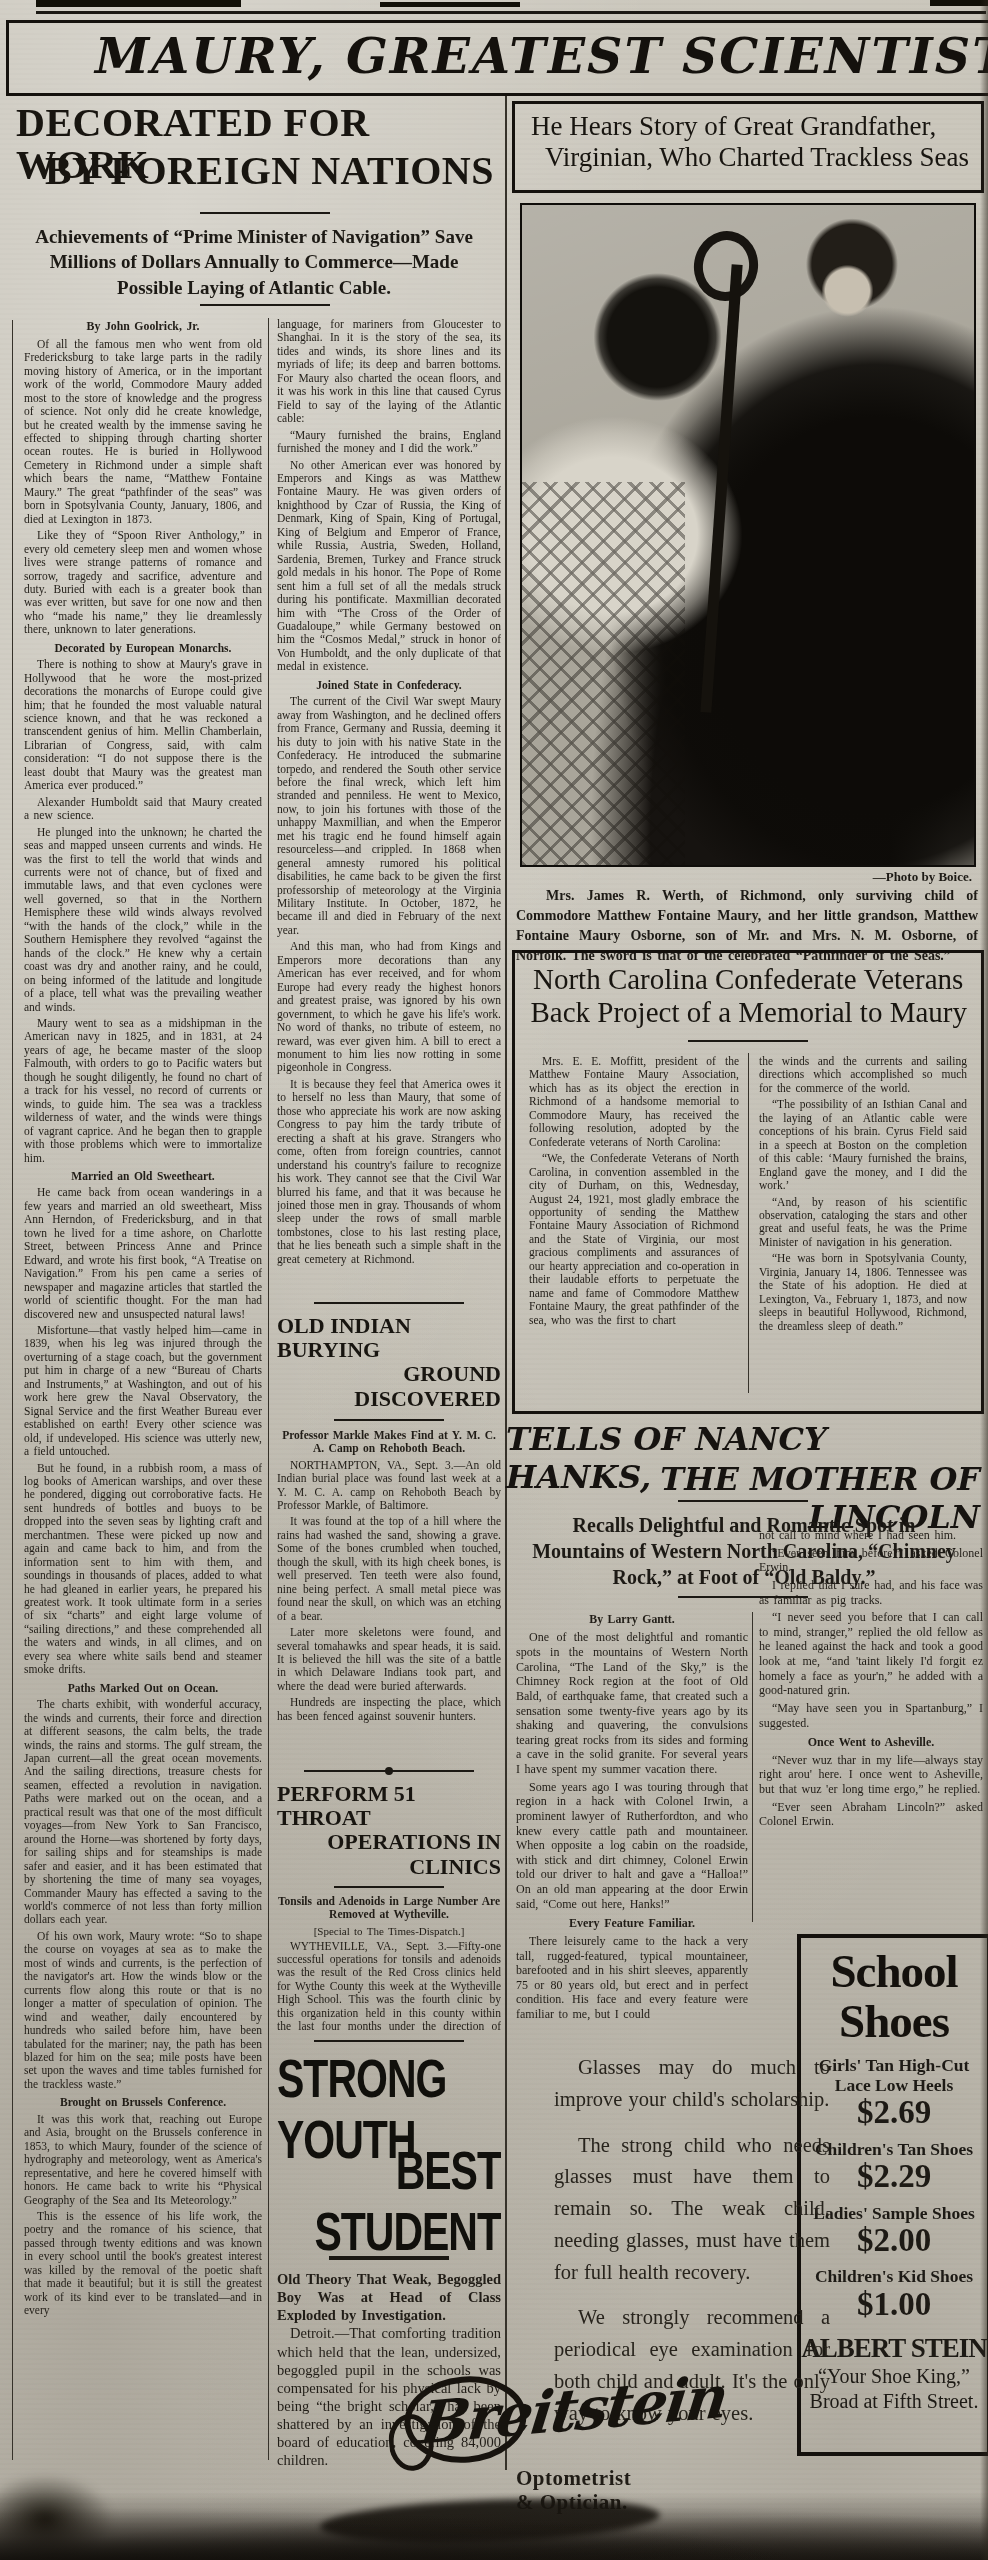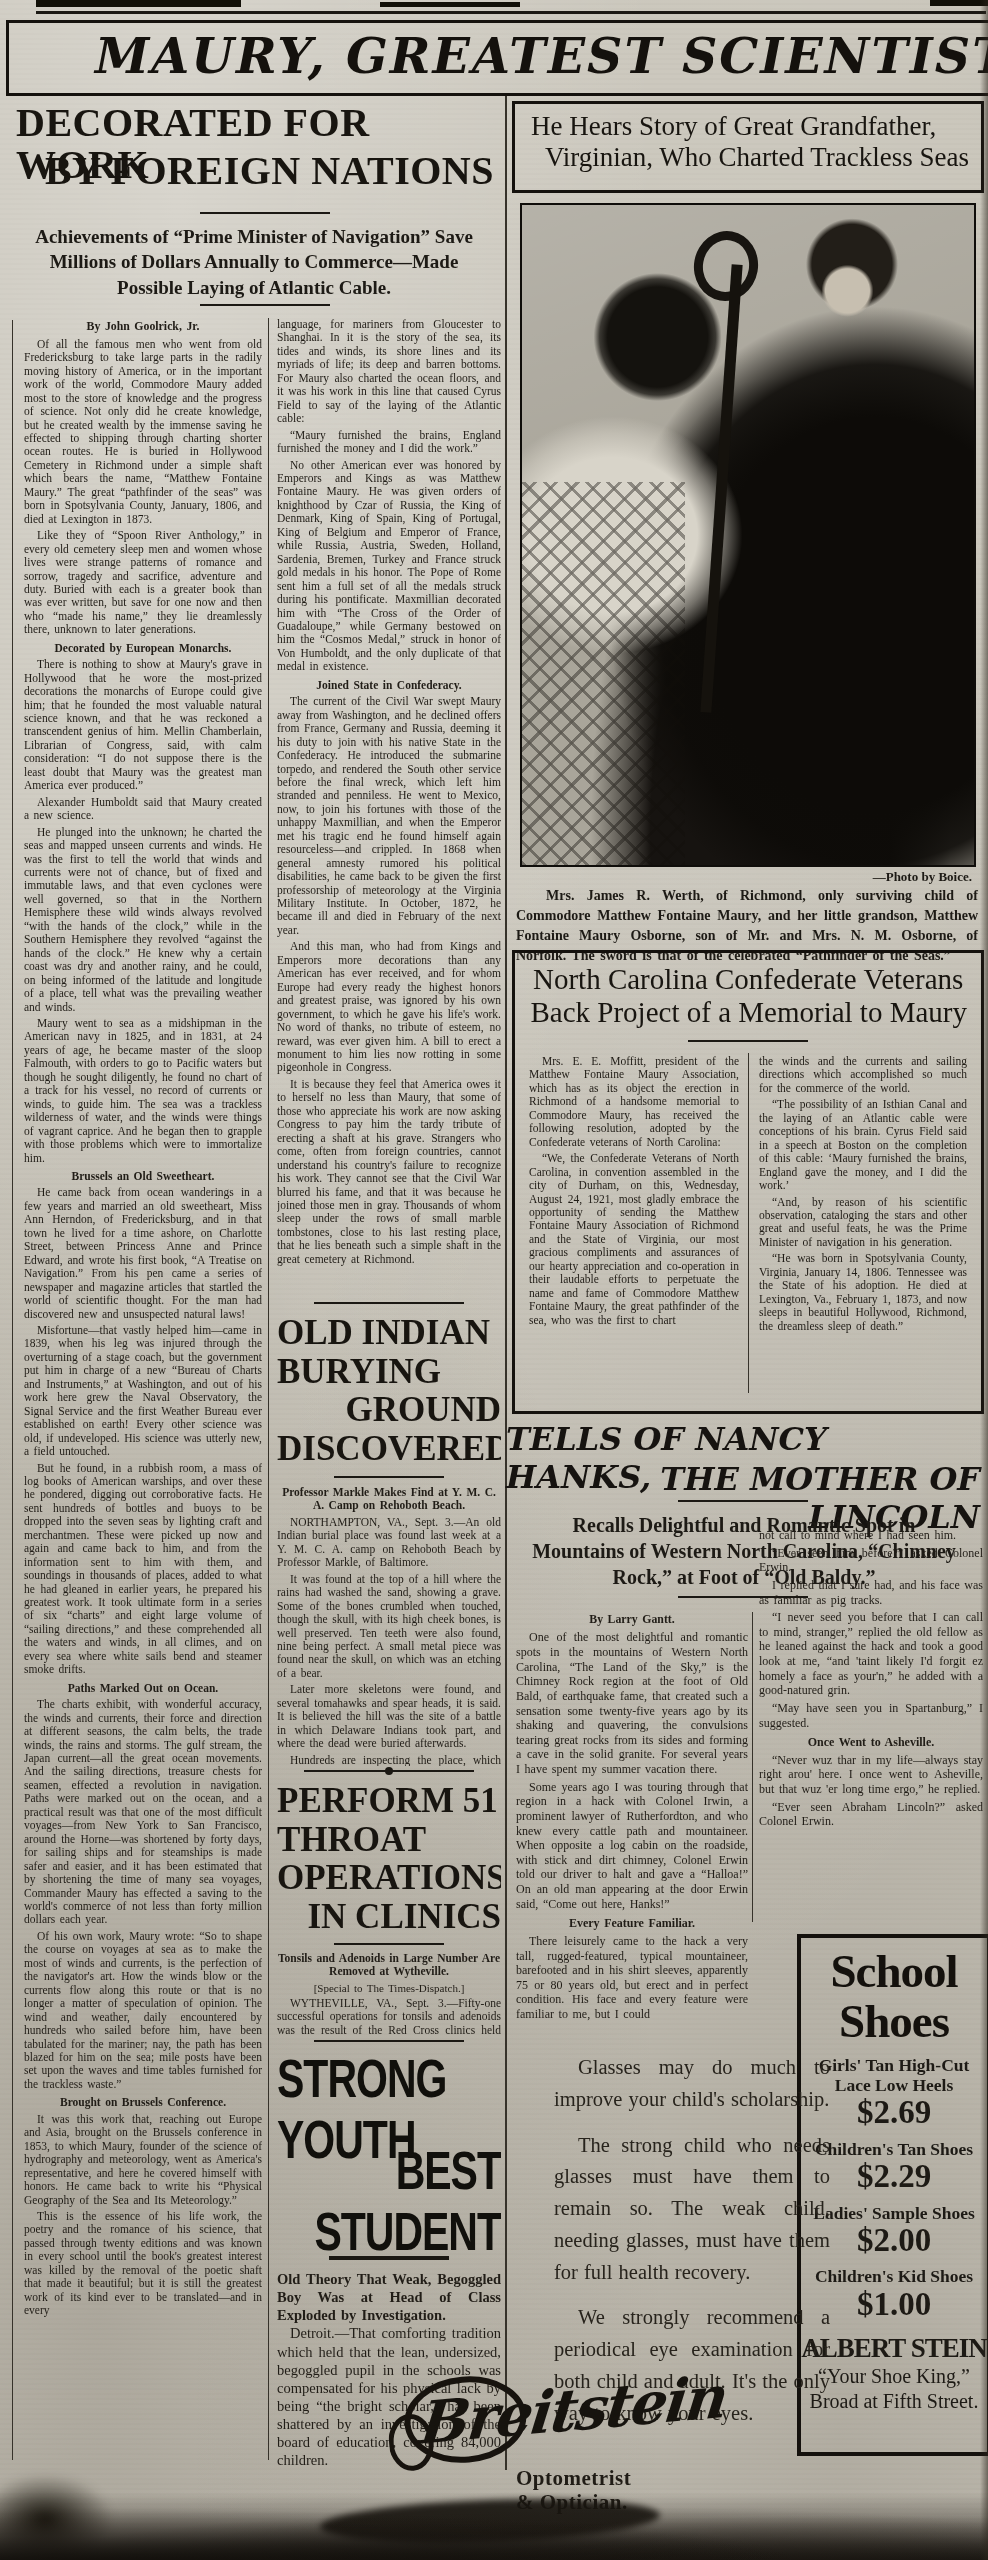--- a/index.html
+++ b/index.html
@@ -14,21 +14,21 @@
     font-family:"Liberation Serif", serif; color:#1d1a15;}
   .abs{position:absolute;}
   .rule{background:#1b1813;}
   .rule-sm{height:2px;background:#1b1813;}
   
   #banner-box{left:6px;top:20px;width:1000px;height:70px;border:3px solid #14110d;}
   #banner-box h1{margin:0;padding:2px 0 0 86px;font-family:"DejaVu Serif",serif;
     font-style:italic;font-weight:bold;font-size:49px;line-height:62px;letter-spacing:2px;
     white-space:nowrap;color:#14110d;}
   .head-xl{font-weight:bold;font-size:40px;line-height:1.05;letter-spacing:.5px;color:#181510;}
-  .head-md{font-weight:bold;font-size:35px;line-height:1.1;color:#181510;}
+  .head-md{font-weight:bold;font-size:22px;line-height:1.1;color:#181510;}
   .box-head{font-size:27px;line-height:1.15;color:#181510;}
   .italic-head{font-family:"DejaVu Serif",serif;font-style:italic;font-weight:bold;font-size:32px;color:#161310;}
   .deck{font-weight:bold;text-align:center;}
   
   .bt{font-size:11.5px;line-height:1.17;text-align:justify;word-spacing:1.6px;color:#211d17;}
   .bt .p{margin:0 0 3px;text-indent:13px;}
   .bt .h{font-weight:bold;text-align:center;text-indent:0;margin:5px 0 3px;}
   .byline{font-weight:bold;text-align:center;font-size:11.8px;margin:2px 0 4px;}
   .credit-line{text-align:center;font-size:11px;margin:0 0 2px;}
   .colrule{width:1px;background:#36322a;}
@@ -110,21 +110,21 @@
 
   <div class="abs bt" style="left:24px;top:318px;width:238px;height:2196px;overflow:hidden;">
     <div class="byline">By John Goolrick, Jr.</div>
     <div class="p">Of all the famous men who went from old Fredericksburg to take large parts in the radily moving history of America, or in the important work of the world, Commodore Maury added most to the store of knowledge and the progress of science. Not only did he create knowledge, but he created wealth by the immense saving he effected to shipping through charting shorter ocean routes. He is buried in Hollywood Cemetery in Richmond under a simple shaft which bears the name, “Matthew Fontaine Maury.” The great “pathfinder of the seas” was born in Spotsylvania County, January, 1806, and died at Lexington in 1873.</div>
     <div class="p">Like they of “Spoon River Anthology,” in every old cemetery sleep men and women whose lives were strange patterns of romance and sorrow, tragedy and sacrifice, adventure and duty. Buried with each is a greater book than was ever written, but save for one now and then who “made his name,” they lie dreamlessly there, unknown to later generations.</div>
     <div class="h">Decorated by European Monarchs.</div>
     <div class="p">There is nothing to show at Maury's grave in Hollywood that he wore the most-prized decorations the monarchs of Europe could give him; that he founded the most valuable natural science known, and that he was reckoned a transcendent genius of him. Mellin Chamberlain, Librarian of Congress, said, with calm consideration: “I do not suppose there is the least doubt that Maury was the greatest man America ever produced.”</div>
     <div class="p">Alexander Humboldt said that Maury created a new science.</div>
     <div class="p">He plunged into the unknown; he charted the seas and mapped unseen currents and winds. He was the first to tell the world that winds and currents were not of chance, but of fixed and immutable laws, and that even cyclones were well governed, so that in the Northern Hemisphere these wild winds always revolved “with the hands of the clock,” while in the Southern Hemisphere they revolved “against the hands of the clock.” He knew why a certain coast was dry and another rainy, and he could, on being informed of the latitude and longitude of a place, tell what was the prevailing weather and winds.</div>
     <div class="p">Maury went to sea as a midshipman in the American navy in 1825, and in 1831, at 24 years of age, he became master of the sloop Falmouth, with orders to go to Pacific waters but though he sought diligently, he found no chart of a track for his vessel, no record of currents or winds, to guide him. The sea was a trackless wilderness of water, and the winds were things of vagrant caprice. And he began then to grapple with those problems which were to immortalize him.</div>
-    <div class="h">Brussels an Old Sweetheart.</div>
+    <div class="h">Married an Old Sweetheart.</div>
     <div class="p">He came back from ocean wanderings in a few years and married an old sweetheart, Miss Ann Herndon, of Fredericksburg, and in that town he lived for a time ashore, on Charlotte Street, between Princess Anne and Prince Edward, and wrote his first book, “A Treatise on Navigation.” From his pen came a series of newspaper and magazine articles that startled the world of scientific thought. For the man had discovered new and unsuspected natural laws!</div>
     <div class="p">Misfortune—that vastly helped him—came in 1839, when his leg was injured through the overturning of a stage coach, but the government put him in charge of a new “Bureau of Charts and Instruments,” at Washington, and out of his work here grew the Naval Observatory, the Signal Service and the first Weather Bureau ever established on earth! Every other science was old, if undeveloped. His science was utterly new, a field untouched.</div>
     <div class="p">But he found, in a rubbish room, a mass of log books of American warships, and over these he pondered, digging out corroborative facts. He sent hundreds of bottles and buoys to be dropped into the seven seas by lighting craft and merchantmen. These were picked up now and again and came back to him, and from the information sent to him with them, and soundings in thousands of places, added to what he had gleaned in earlier years, he prepared his greatest work. It took ultimate form in a series of six “charts” and eight large volume of “sailing directions,” and these comprehended all the waters and winds, in all climes, and on every sea where white sails bend and steamer smoke drifts.</div>
     <div class="h">Paths Marked Out on Ocean.</div>
     <div class="p">The charts exhibit, with wonderful accuracy, the winds and currents, their force and direction at different seasons, the calm belts, the trade winds, the rains and storms. The gulf stream, the Japan current—all the great ocean movements. And the sailing directions, treasure chests for seamen, effected a revolution in navigation. Paths were marked out on the ocean, and a practical result was that one of the most difficult voyages—from New York to San Francisco, around the Horne—was shortened by forty days, for sailing ships and for steamships is made safer and easier, and it has been estimated that by shortening the time of many sea voyages, Commander Maury has effected a saving to the world's commerce of not less than forty million dollars each year.</div>
     <div class="p">Of his own work, Maury wrote: “So to shape the course on voyages at sea as to make the most of winds and currents, is the perfection of the navigator's art. How the winds blow or the currents flow along this route or that is no longer a matter of speculation of opinion. The wind and weather, daily encountered by hundreds who sailed before him, have been tabulated for the mariner; nay, the path has been blazed for him on the sea; mile posts have been set upon the waves and time tables furnished for the trackless waste.”</div>
     <div class="h">Brought on Brussels Conference.</div>
     <div class="p">It was this work that, reaching out Europe and Asia, brought on the Brussels conference in 1853, to which Maury, founder of the science of hydrography and meteorology, went as America's representative, and here he covered himself with honors. He came back to write his “Physical Geography of the Sea and Its Meteorology.”</div>
     <div class="p">This is the essence of his life work, the poetry and the romance of his science, that passed through twenty editions and was known in every school until the book's greatest interest was killed by the removal of the poetic shaft that made it beautiful; but it is still the greatest work of its kind ever to be translated—and in every</div>
   </div>

